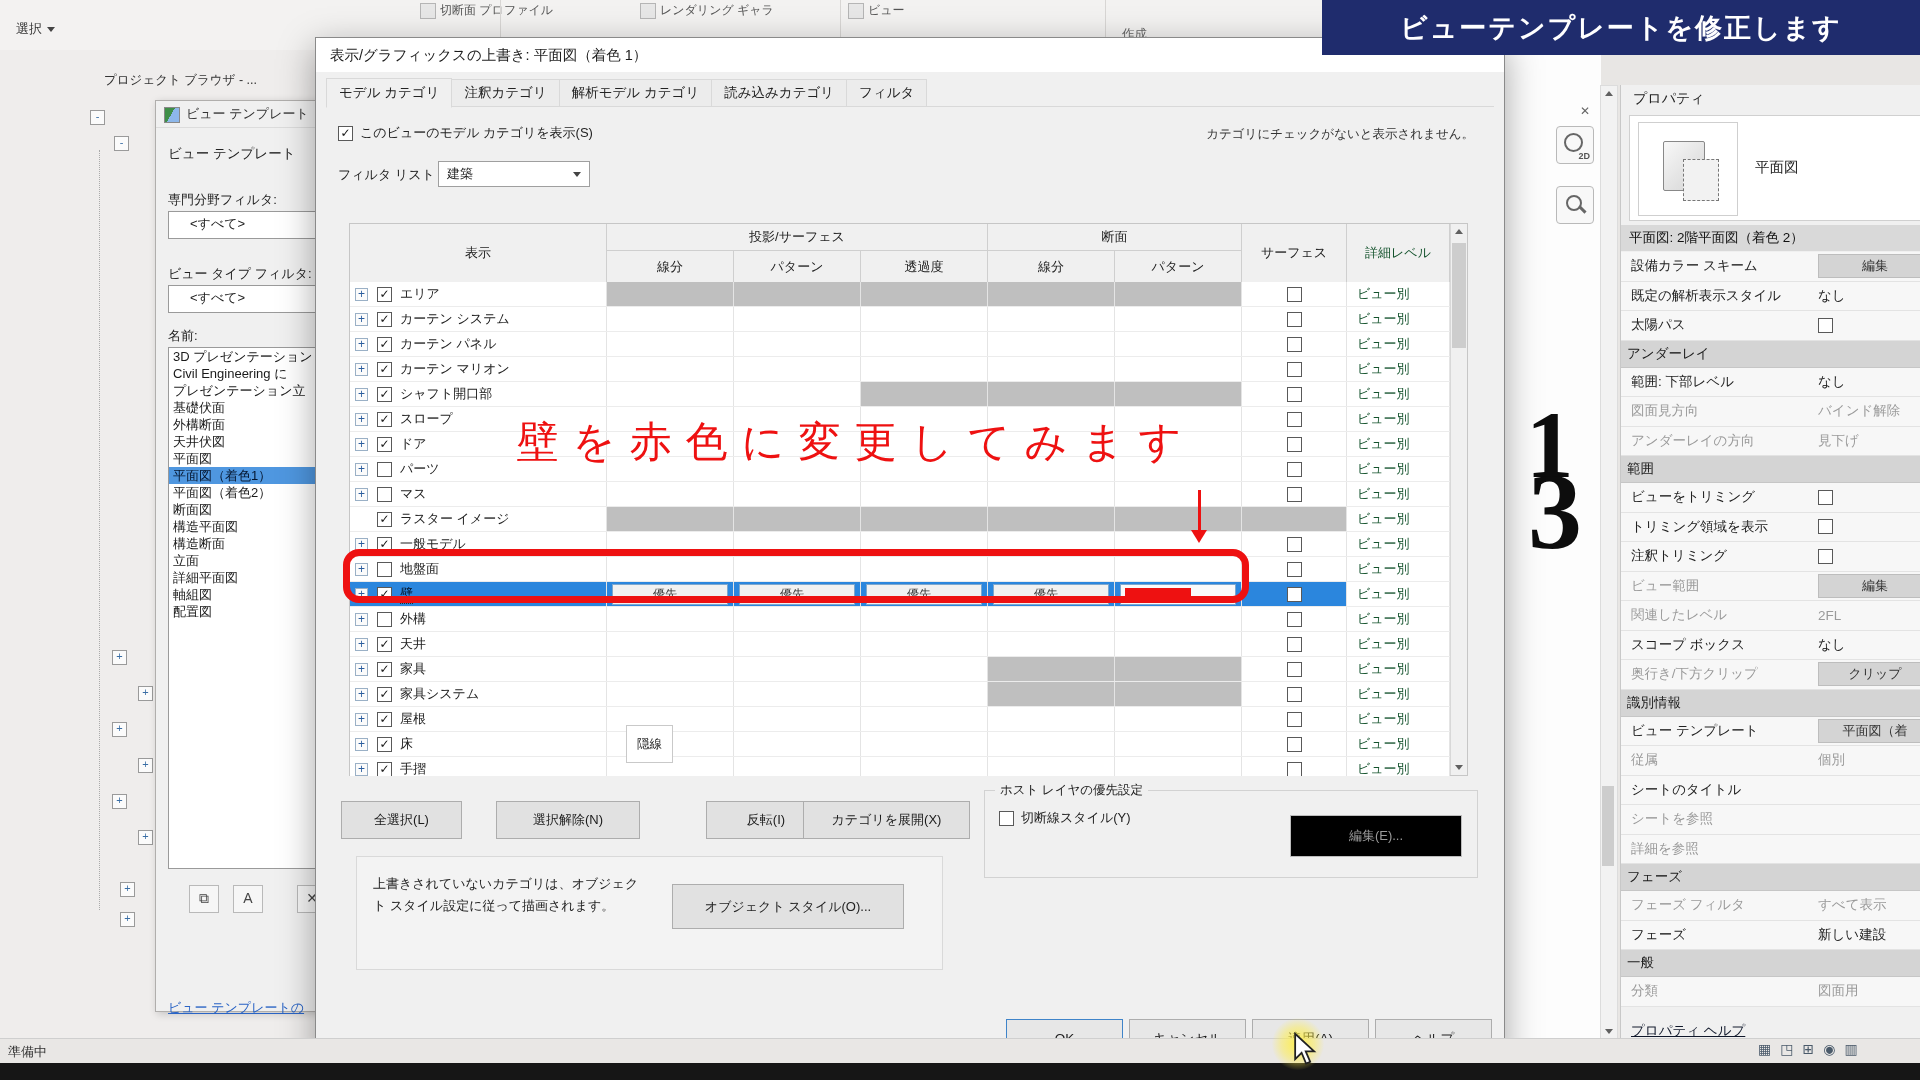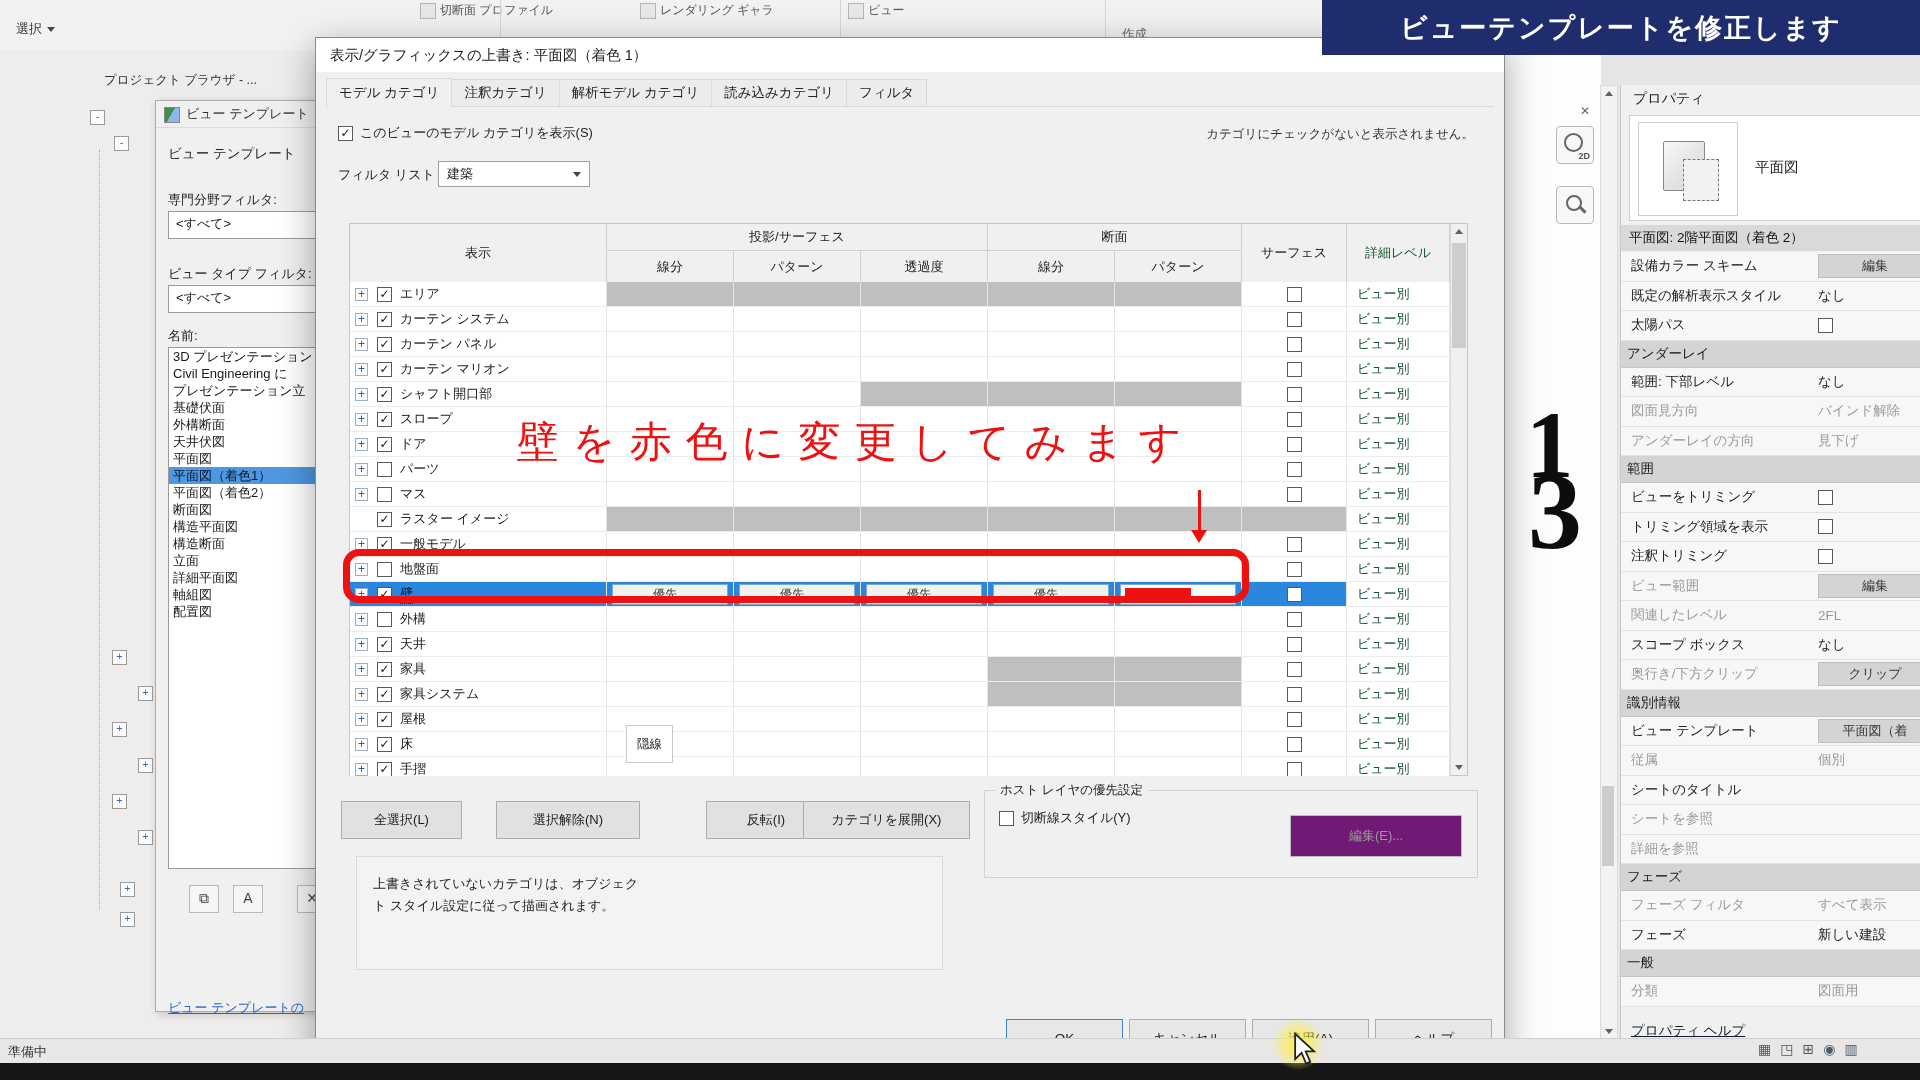--- a/index.html
+++ b/index.html
@@ -22,21 +22,21 @@
   .tree-box{position:absolute;width:13px;height:13px;border:1px solid #9a9a9a;background:#fbfbfb;color:#3a6ea5;font-size:11px;line-height:11px;text-align:center;}
   #tree-vline{position:absolute;left:99px;top:100px;height:760px;border-left:1px dotted #aaa;}
 
   
   #vtwin{left:155px;top:100px;width:200px;height:910px;background:#f0f0f0;border:1px solid #b0aeac;box-shadow:2px 2px 8px rgba(0,0,0,.18);}
   #vtwin .titlebar{position:absolute;left:0;top:0;right:0;height:26px;background:#f0f0f0;border-bottom:1px solid #dcdcdc;font-size:13px;color:#333;line-height:26px;}
   #vt-icon{position:absolute;left:8px;top:6px;width:14px;height:14px;background:linear-gradient(120deg,#3f8f48 0 45%,#8db7ea 45% 100%);border:1px solid #888;}
   #vtwin .titlebar span{margin-left:30px;}
   .vt-heading{position:absolute;left:12px;top:44px;font-size:13.5px;color:#222;}
   .vt-label{position:absolute;left:12px;font-size:13px;color:#222;white-space:nowrap;}
-  .vt-drop{position:absolute;left:12px;width:196px;height:26px;background:#fff;border:1px solid #9a9a9a;font-size:13px;line-height:24px;padding-left:7px;color:#222;}
+  .vt-drop{position:absolute;left:12px;width:196px;height:26px;background:#fff;border:1px solid #9a9a9a;font-size:13px;line-height:24px;padding-left:21px;color:#222;}
   #vt-list{position:absolute;left:12px;top:246px;width:196px;height:520px;background:#fff;border:1px solid #9a9a9a;overflow:hidden;}
   .vt-item{height:17px;font-size:13px;line-height:17px;padding-left:4px;white-space:nowrap;color:#1a1a1a;}
   .vt-item.sel{background:#4f97e0;color:#04152e;}
   .vt-toolbtn{position:absolute;top:784px;width:28px;height:26px;border:1px solid #b9b9b9;background:#f6f6f6;color:#444;font-size:14px;line-height:24px;text-align:center;}
   #vt-link{position:absolute;left:12px;top:898px;font-size:13px;color:#2a64c5;text-decoration:underline;white-space:nowrap;}
 
   
   #canvas{left:316px;top:50px;width:1285px;height:990px;background:#fdfdfd;}
   .big-digit{position:absolute;font-weight:bold;color:#0d0d0d;font-family:"Liberation Serif","DejaVu Serif",serif;}
   #arc{position:absolute;left:1455px;top:235px;width:110px;height:115px;border:13px solid #111;border-radius:50%;}
@@ -126,21 +126,21 @@
   
   .dlg-btn{position:absolute;height:36px;background:#e1e1e1;border:1px solid #adadad;font-size:13px;color:#1a1a1a;display:flex;align-items:center;justify-content:center;}
   #btn-select-all{left:25px;top:763px;width:119px;}
   #btn-select-none{left:180px;top:763px;width:142px;}
   #btn-invert{left:351px;top:763px;width:118px;margin-left:39px;}
   #btn-expand{left:487px;top:763px;width:165px;}
   #host-group{position:absolute;left:668px;top:752px;width:492px;height:86px;border:1px solid #d2d2d2;}
   #host-group-label{position:absolute;left:10px;top:-9px;background:#f0f0f0;padding:0 5px;font-size:12.5px;color:#222;}
   #cutline-row{position:absolute;left:14px;top:18px;display:flex;align-items:center;font-size:13px;}
   #cutline-row span{margin-left:7px;}
-  #btn-edit{position:absolute;right:15px;top:24px;width:170px;height:40px;background:#701a75;border:1px solid #bcbcbc;color:#9b9b9b;font-size:13px;display:flex;align-items:center;justify-content:center;}
+  #btn-edit{position:absolute;right:15px;top:24px;width:170px;height:40px;background:#000000;border:1px solid #bcbcbc;color:#9b9b9b;font-size:13px;display:flex;align-items:center;justify-content:center;}
   #note-box{position:absolute;left:40px;top:818px;width:585px;height:112px;border:1px solid #d9d9d9;background:#f3f3f3;}
   #note-text{position:absolute;left:16px;top:16px;font-size:13px;color:#222;line-height:22px;}
   #btn-objstyles{position:absolute;left:315px;top:27px;width:230px;height:43px;background:#e1e1e1;border:1px solid #adadad;font-size:13px;display:flex;align-items:center;justify-content:center;}
   .foot-btn{position:absolute;top:981px;width:115px;height:37px;background:#e7e7e7;border:1px solid #adadad;font-size:13.5px;display:flex;align-items:center;justify-content:center;color:#1a1a1a;}
   #btn-ok{left:690px;border:1.5px solid #3f84c9;}
   #btn-cancel{left:813px;}
   #btn-apply{left:936px;}
   #btn-help{left:1059px;}
   #dlg-grip{position:absolute;right:4px;bottom:3px;font-size:10px;color:#9a9a9a;letter-spacing:1px;}
 
@@ -777,20 +777,21 @@
       <span>切断線スタイル(Y)</span>
     </div>
     <div id="btn-edit">編集(E)...</div>
   </div>
 
   <div id="note-box">
     <div id="note-text">
       <div>上書きされていないカテゴリは、オブジェク</div>
       <div>ト スタイル設定に従って描画されます。</div>
     </div>
+    <div id="btn-objstyles">オブジェクト スタイル(O)...</div>
   </div>
 
   <div class="foot-btn" id="btn-ok">OK</div>
   <div class="foot-btn" id="btn-cancel">キャンセル</div>
   <div class="foot-btn" id="btn-apply">適用(A)</div>
   <div class="foot-btn" id="btn-help">ヘルプ</div>
   <div id="dlg-grip">⠿</div>
 </div>
 
 <div class="abs" id="callout">壁を赤色に変更してみます</div>

